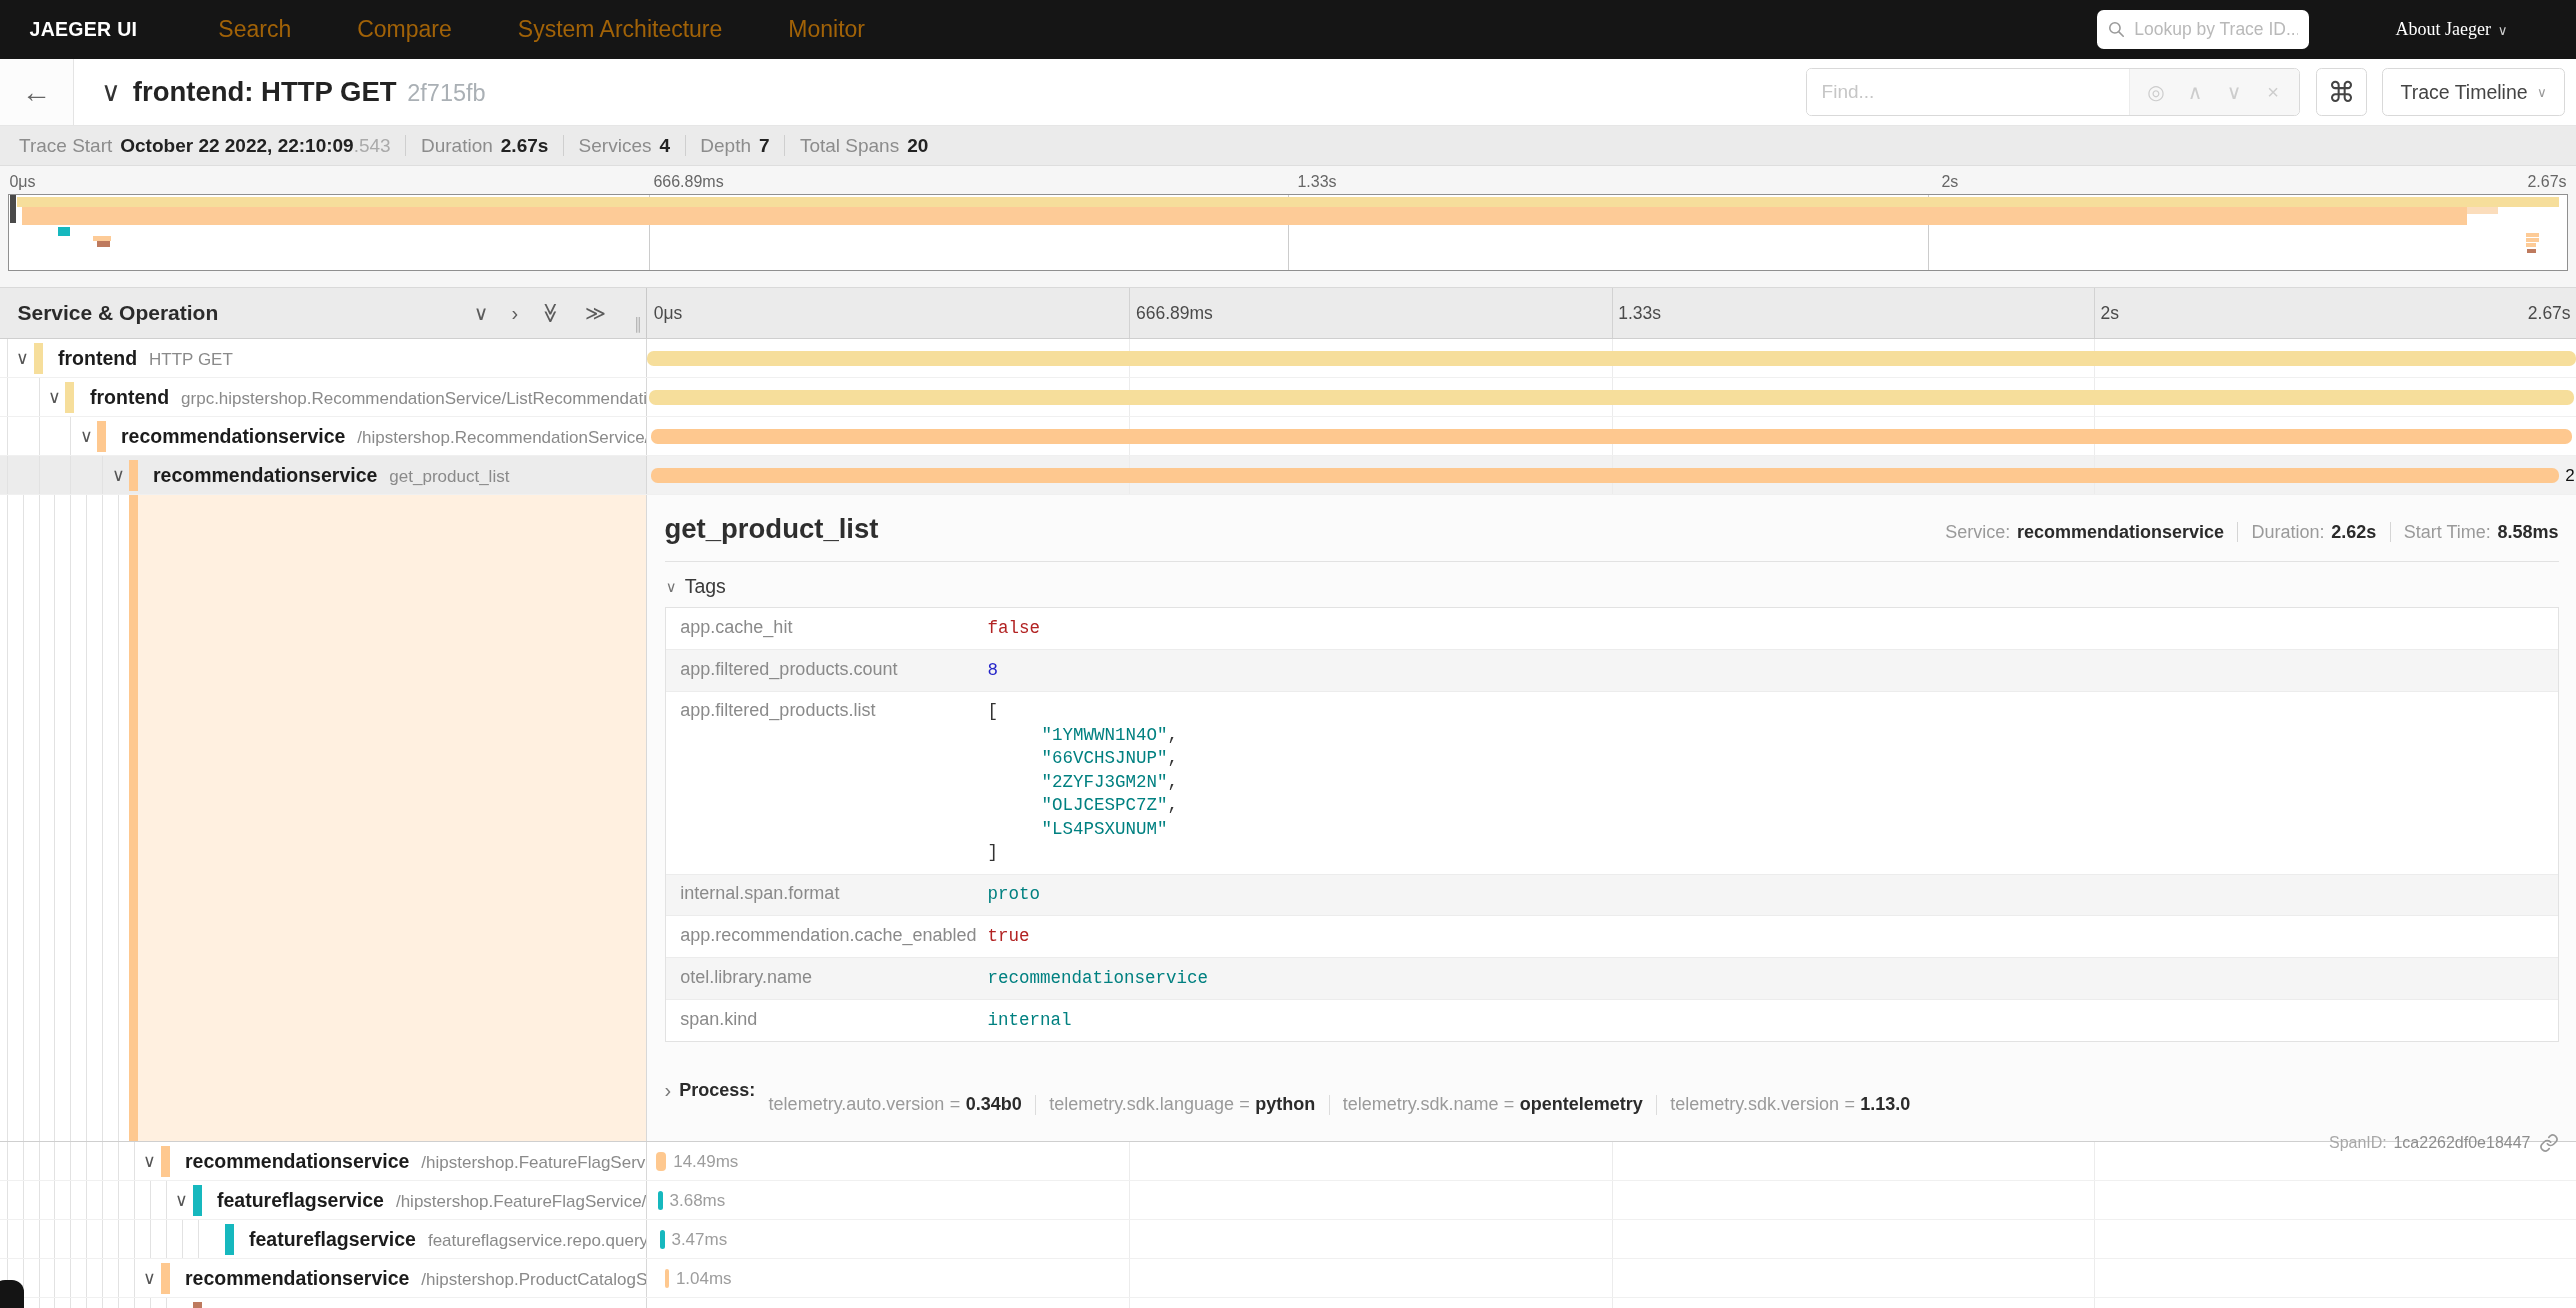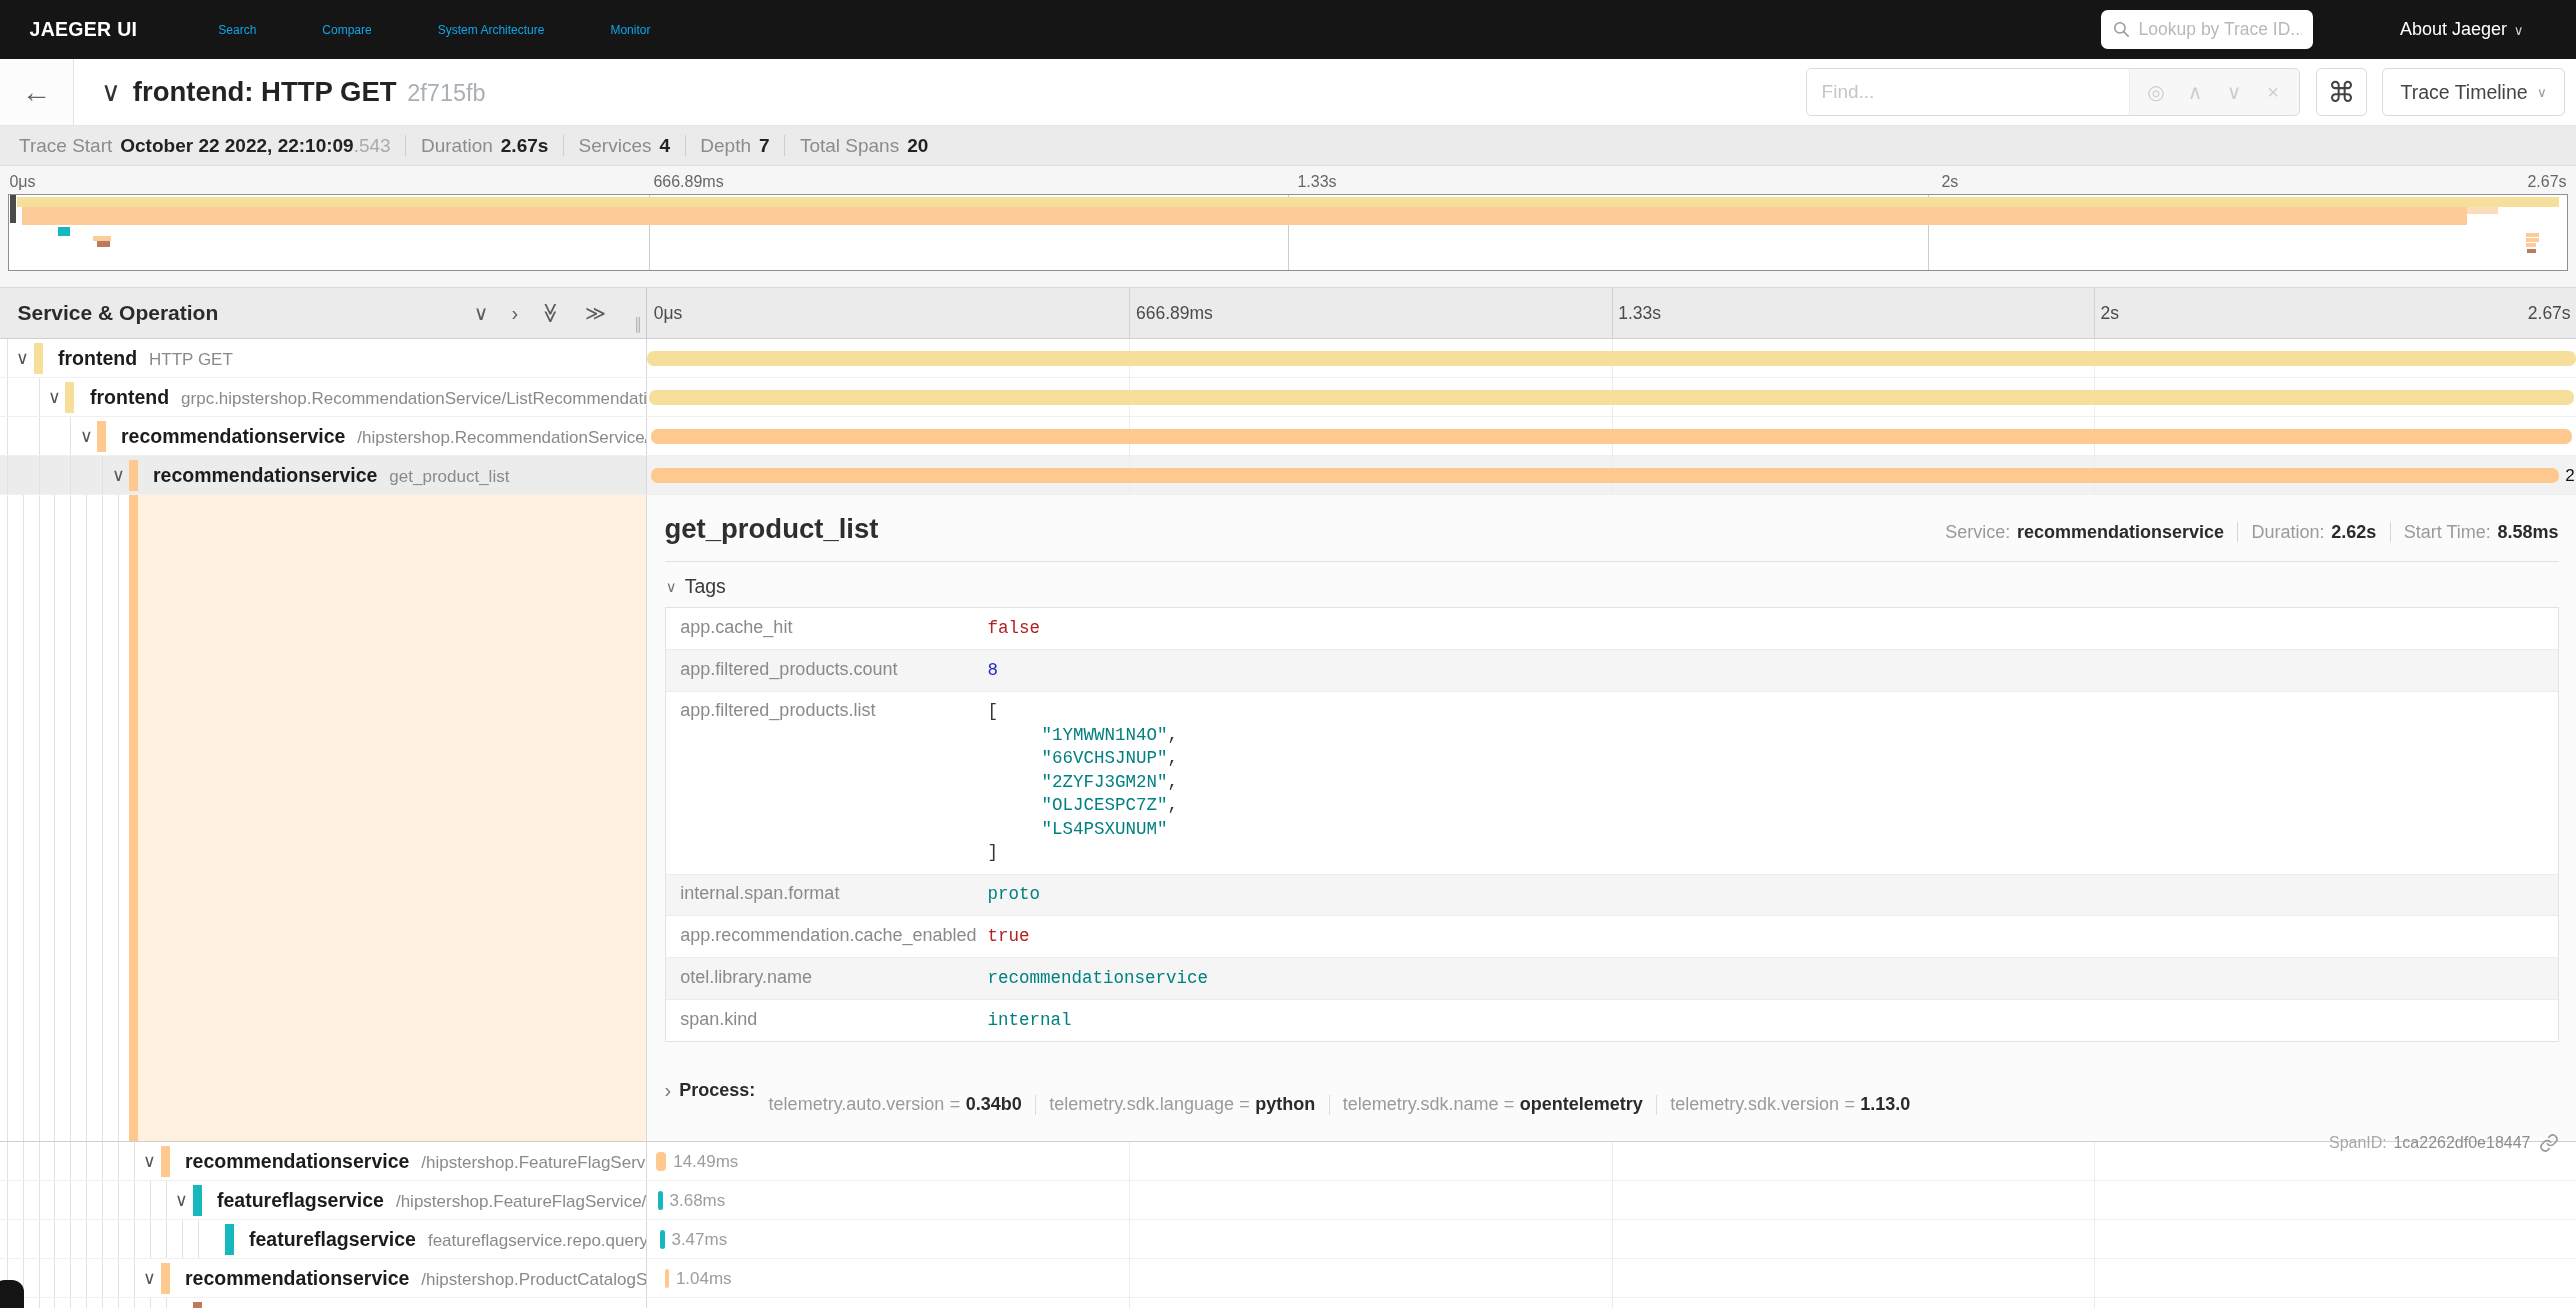--- a/index.html
+++ b/index.html
@@ -3,29 +3,29 @@
 <meta charset="utf-8">
 <style>
   * { margin:0; padding:0; box-sizing:border-box; }
   html,body { width:2576px; height:1308px; overflow:hidden; background:#fff;
               font-family:"Liberation Sans","DejaVu Sans",sans-serif; }
   #app { position:relative; width:2576px; height:1308px; overflow:hidden; }
 
   
   .topnav { height:59px; background:#151515; display:flex; align-items:center; padding:0 29.5px; }
   .brand { color:#fff; font-size:19.5px; font-weight:bold; letter-spacing:0.3px; margin-right:81px; }
-  .nav-item { color:#0ea5e9; font-size:12px; margin-right:66px; cursor:pointer; }
+  .nav-item { color:#a16207; font-size:23px; margin-right:66px; cursor:pointer; }
   .topnav-right { margin-left:auto; display:flex; align-items:center; }
   .lookup { width:212px; height:39px; background:#fff; border-radius:6.7px; display:flex;
             align-items:center; padding:0 10.7px; }
   .lookup svg { flex:0 0 auto; }
   .lookup input { border:none; outline:none; width:100%; font-size:17.5px; margin-left:8px;
                   color:#333; font-family:inherit; }
   .lookup input::placeholder { color:#b9b9b9; }
-  .about { color:#fff; font-size:18px; margin-left:87px; margin-right:23px; cursor:pointer; }
+  .about { color:#fff; font-size:18px; margin-left:87px; margin-right:39px; cursor:pointer;font-family:Liberation Serif, serif; }
   .about .caret { font-size:13.4px; color:#cfcfcf; margin-left:6.7px; }
 
   
   .titlebar { height:67px; background:#fff; border-bottom:0.7px solid #e6e6e6; display:flex; align-items:center; }
   .backpanel { width:74px; height:100%; border-right:0.7px solid #e4e4e4; display:flex;
                align-items:center; justify-content:center; background:#fcfcfc; }
   .back-arrow { font-size:29.5px; color:#666; cursor:pointer; }
   .collapse-chev { font-size:27px; color:#333; margin:0 12px 0 27px; cursor:pointer; }
   .trace-title { font-size:27.5px; font-weight:bold; color:#232323; }
   .trace-id { font-size:23.5px; color:#aab0b5; font-weight:normal; margin-left:10.7px; }

